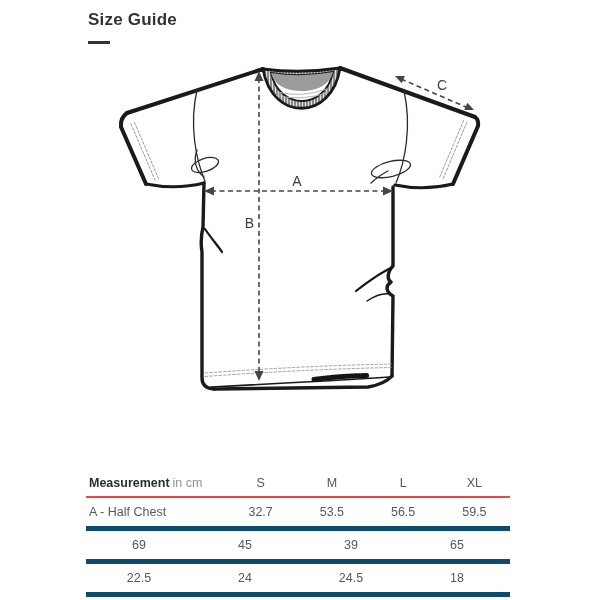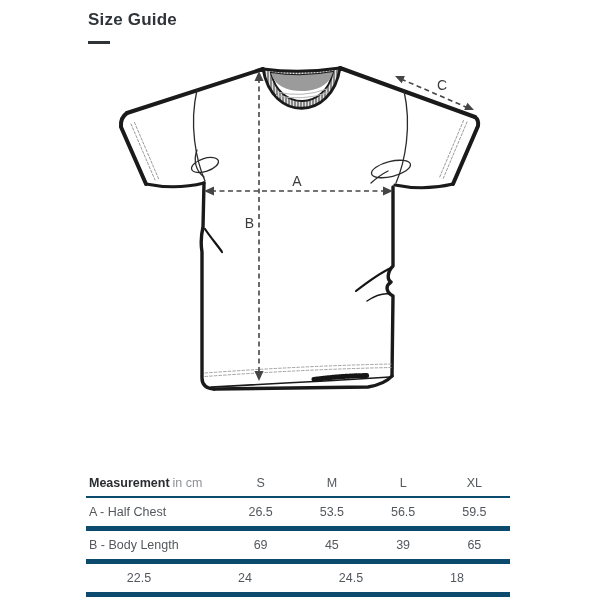--- a/index.html
+++ b/index.html
@@ -5,21 +5,21 @@
   html,body{margin:0;padding:0;background:#fff;}
   .page{position:relative;width:600px;height:600px;background:#fff;overflow:hidden;
         font-family:"Liberation Sans",sans-serif;}
   .title{position:absolute;left:88px;top:10px;margin:0;font-size:17px;font-weight:bold;
          color:#2f3439;letter-spacing:.2px;}
   .title-dash{position:absolute;left:88px;top:41px;width:22px;height:3px;background:#2f3439;}
   svg{position:absolute;left:0;top:0;}
   svg text{font-family:"Liberation Sans",sans-serif;font-size:14px;fill:#3c3c3c;}
   .tbl{position:absolute;left:86px;top:470px;width:424px;font-size:12.5px;color:#54585d;}
   .tr{display:flex;align-items:center;height:28px;border-bottom:5px solid #0c4a6e;}
-  .tr.head{height:26px;border-bottom:2px solid #0c4a6e;}
+  .tr.head{height:26px;border-bottom:2px solid #ef4444;}
   .c-label{width:136px;padding-left:3px;text-align:left;}
   .c-val{flex:1;text-align:center;}
   .b{font-weight:bold;color:#2a2e33;}
   .unit{color:#8f9296;margin-left:3px;}
 </style>
 </head>
 <body>
 
 <div class="page">
 
@@ -101,28 +101,27 @@
         <span class="b">Measurement</span><span class="unit">in cm</span>
       </div>
       <div class="c-val">S</div>
       <div class="c-val">M</div>
       <div class="c-val">L</div>
       <div class="c-val">XL</div>
     </div>
 
     <div class="tr">
       <div class="c-label">A - Half Chest</div>
-      <div class="c-val">26.5</div>
+      <div class="c-val">32.7</div>
       <div class="c-val">53.5</div>
       <div class="c-val">56.5</div>
       <div class="c-val">59.5</div>
     </div>
 
     <div class="tr">
-      <div class="c-label">B - Body Length</div>
       <div class="c-val">69</div>
       <div class="c-val">45</div>
       <div class="c-val">39</div>
       <div class="c-val">65</div>
     </div>
 
     <div class="tr">
       <div class="c-val">22.5</div>
       <div class="c-val">24</div>
       <div class="c-val">24.5</div>

